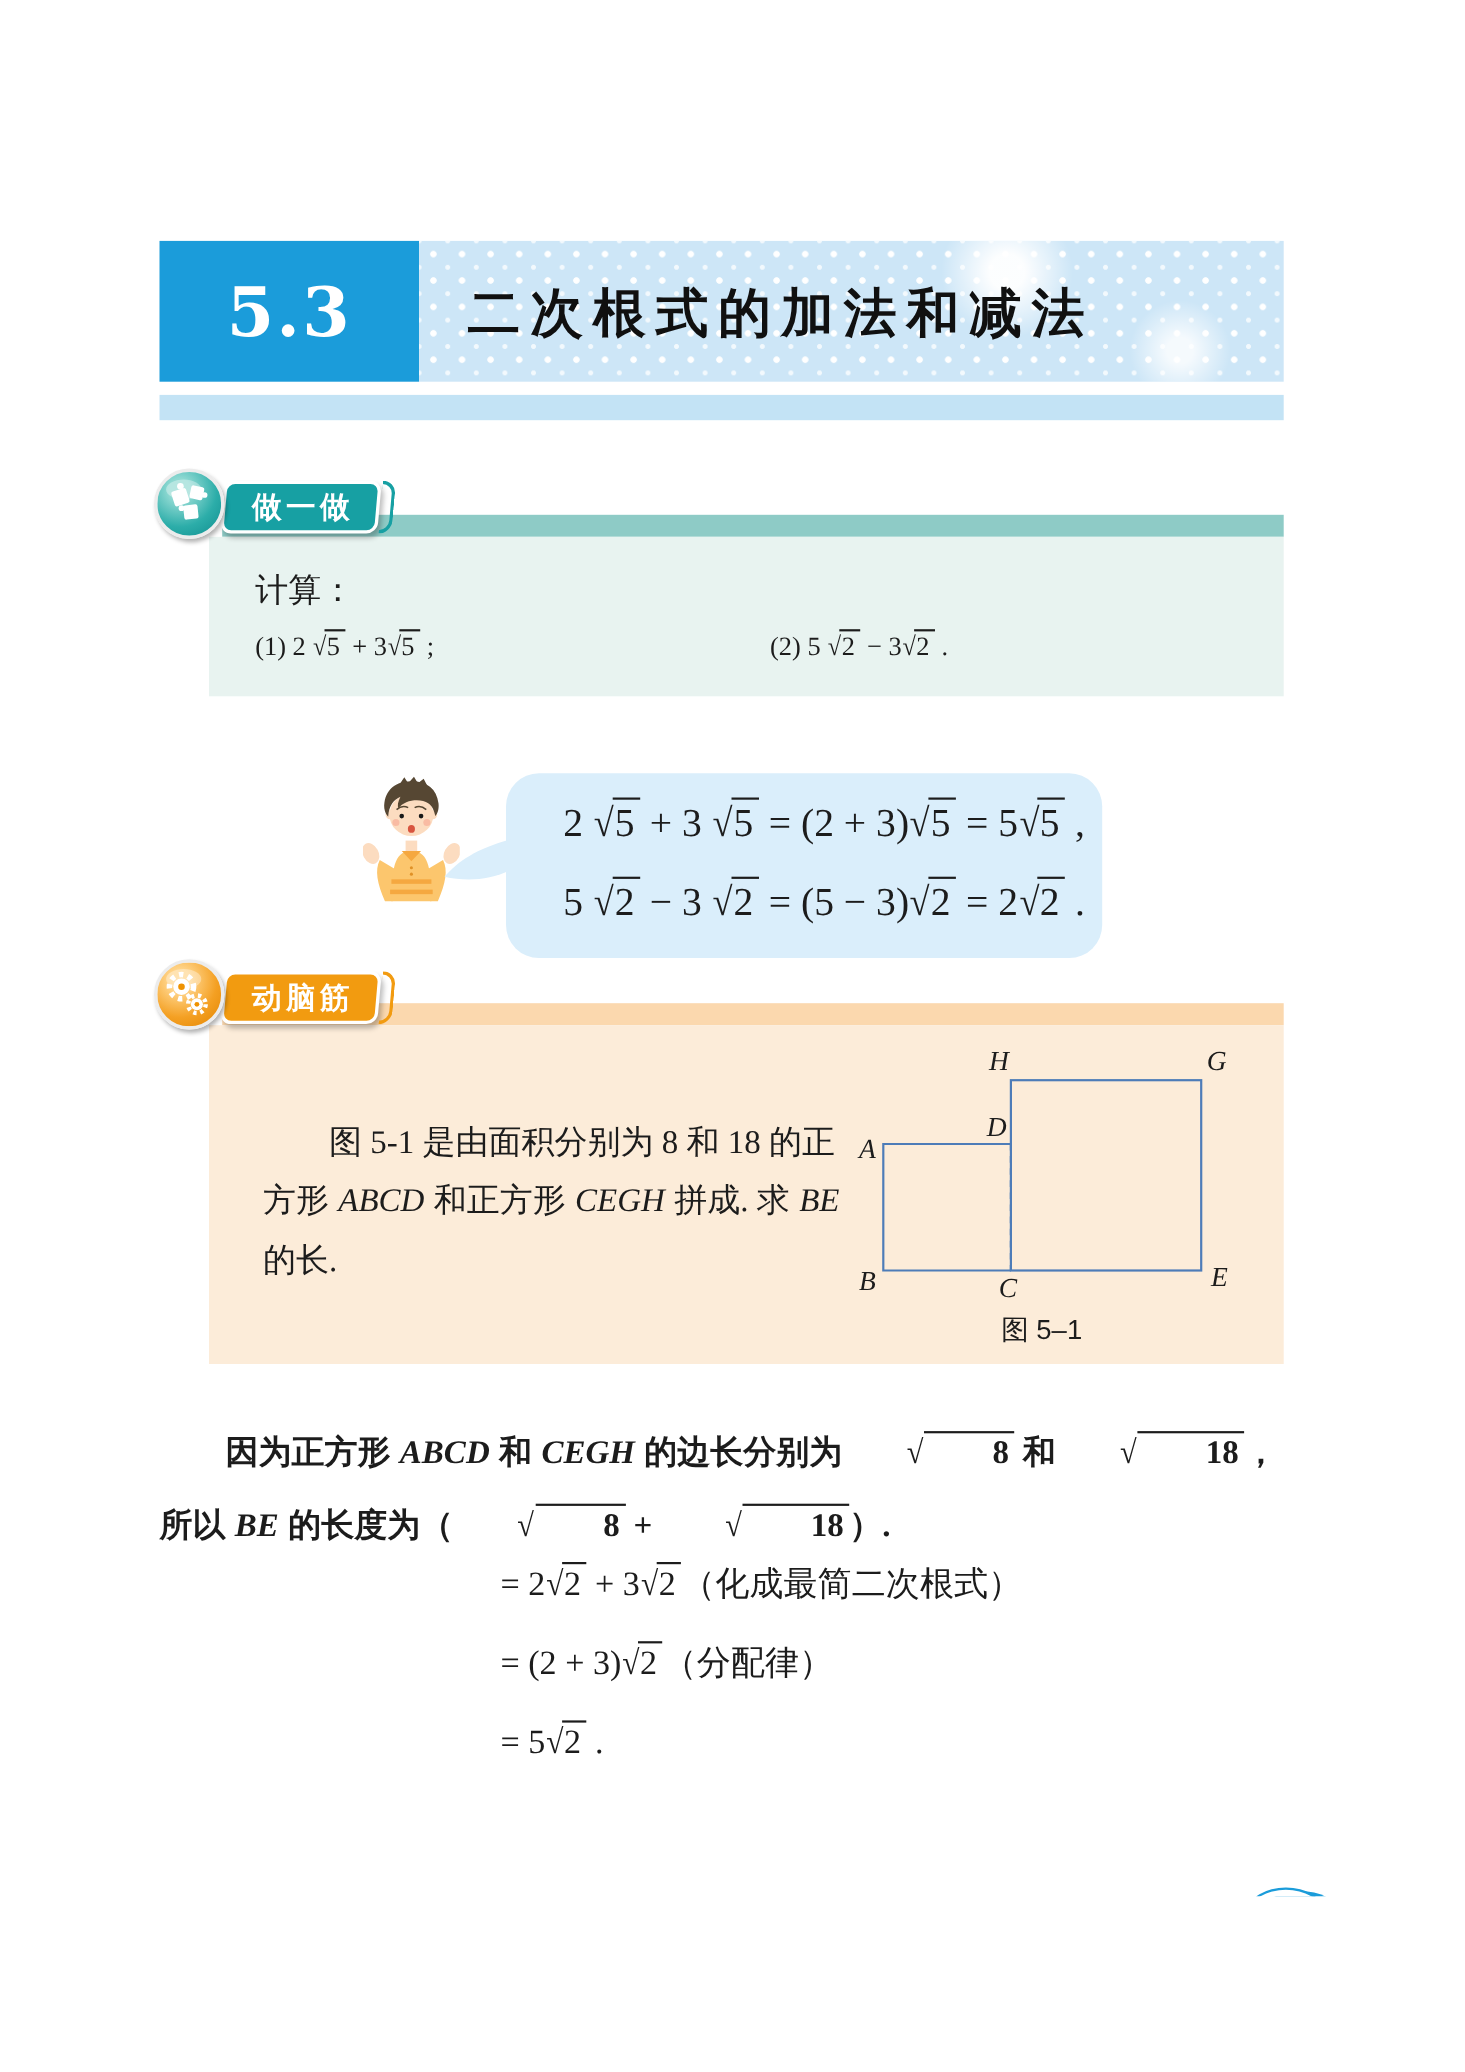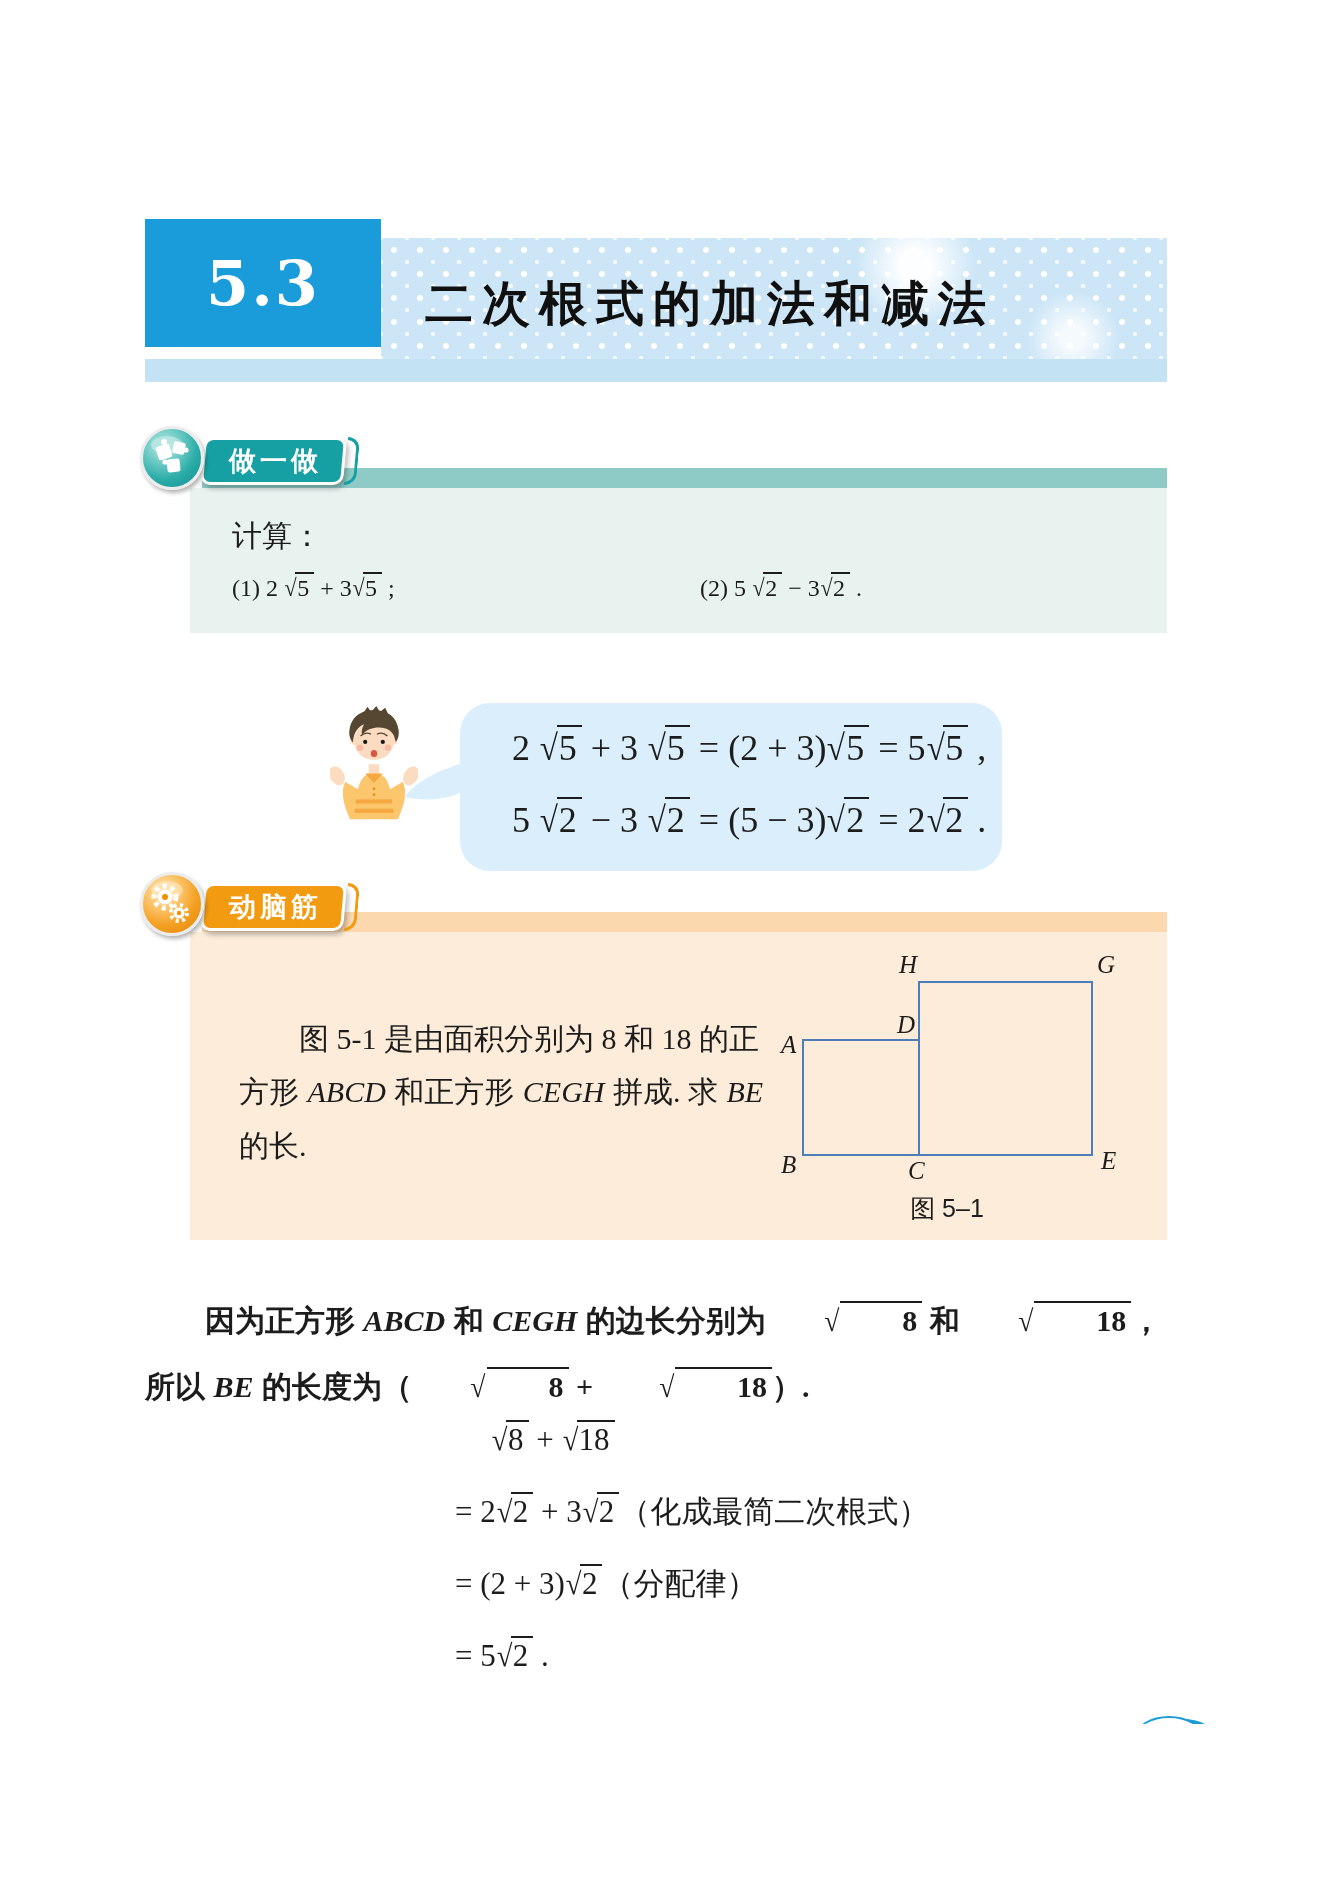--- a/index.html
+++ b/index.html
@@ -11,21 +11,21 @@
            display:flex;align-items:center;justify-content:center;
            font-family:"DejaVu Serif",serif;font-weight:bold;font-size:62px;color:#ffffff;letter-spacing:2px;}
   .banner{position:absolute;left:381px;top:219px;width:786px;height:128px;background-color:#cde6f7;
           background-image:
             radial-gradient(circle at 68% 22%, rgba(255,255,255,.95) 0 16px, rgba(255,255,255,0) 60px),
             radial-gradient(circle at 88% 78%, rgba(255,255,255,.8) 0 12px, rgba(255,255,255,0) 46px),
             radial-gradient(circle, #ffffff 2.6px, rgba(255,255,255,0) 3.3px),
             radial-gradient(circle, rgba(255,255,255,.75) 1.9px, rgba(255,255,255,0) 2.6px);
           background-size:100% 100%,100% 100%,26px 24px,26px 24px;
           background-position:0 0,0 0,0 0,13px 12px;
-          display:flex;align-items:center;margin-top:19px;}
+          display:flex;align-items:center;}
   .banner-title{margin-left:44px;padding-top:4px;font-family:"Liberation Sans",sans-serif;font-weight:900;
                 font-size:48px;letter-spacing:9px;color:#101010;white-space:nowrap;}
   .subbar{position:absolute;left:145px;top:359px;width:1022px;height:23px;background:#c3e3f5;}
 
   
   .badge-icon{position:absolute;width:58px;height:58px;border-radius:50%;
               border:3px solid #ececec;box-shadow:2px 3px 4px rgba(0,0,0,.3);z-index:4;}
   .badge-icon.teal{background:radial-gradient(circle at 35% 28%, #8fd9d2 0 18%, #2cada9 60%, #0f8d8f 100%);}
   .badge-icon.orange{background:radial-gradient(circle at 35% 28%, #ffd489 0 18%, #f4a023 60%, #e28400 100%);}
   .badge-icon svg{position:absolute;left:0;top:0;}
@@ -206,21 +206,20 @@
     <text x="122" y="88">D</text>
     <text x="326" y="224">E</text>
     <text x="322" y="28">G</text>
     <text x="124" y="28">H</text>
     <text class="cap" x="172" y="272" text-anchor="middle">图 5–1</text>
   </svg>
 
   <div class="para p1"><span>因为正方形 </span><span class="it">ABCD</span><span> 和 </span><span class="it">CEGH</span><span> 的边长分别为</span><span class="sq"><span class="sg">√</span><span class="v">8</span></span><span> 和</span><span class="sq"><span class="sg">√</span><span class="v">18</span></span><span>，所以 </span><span class="it">BE</span><span> 的长度为（</span><span class="sq"><span class="sg">√</span><span class="v">8</span></span><span> + </span><span class="sq"><span class="sg">√</span><span class="v">18</span></span><span>）.</span></div>
 
   <div class="deriv">
-    <div class="dl first"><span class="sq"><span class="sg">√</span><span class="v">8</span></span><span> + </span><span class="sq"><span class="sg">√</span><span class="v">18</span></span></div>
     <div class="dl"><span>= 2</span><span class="sq"><span class="sg">√</span><span class="v">2</span></span><span> + 3</span><span class="sq"><span class="sg">√</span><span class="v">2</span></span><span>（化成最简二次根式）</span></div>
     <div class="dl"><span>= (2 + 3)</span><span class="sq"><span class="sg">√</span><span class="v">2</span></span><span>（分配律）</span></div>
     <div class="dl"><span>= 5</span><span class="sq"><span class="sg">√</span><span class="v">2</span></span><span> .</span></div>
   </div>
 
 
   <div class="footer-chapter">
     <span>第 5 章</span>&nbsp;&nbsp;<span>二次根式</span>
   </div>
   <div class="page-badge">

